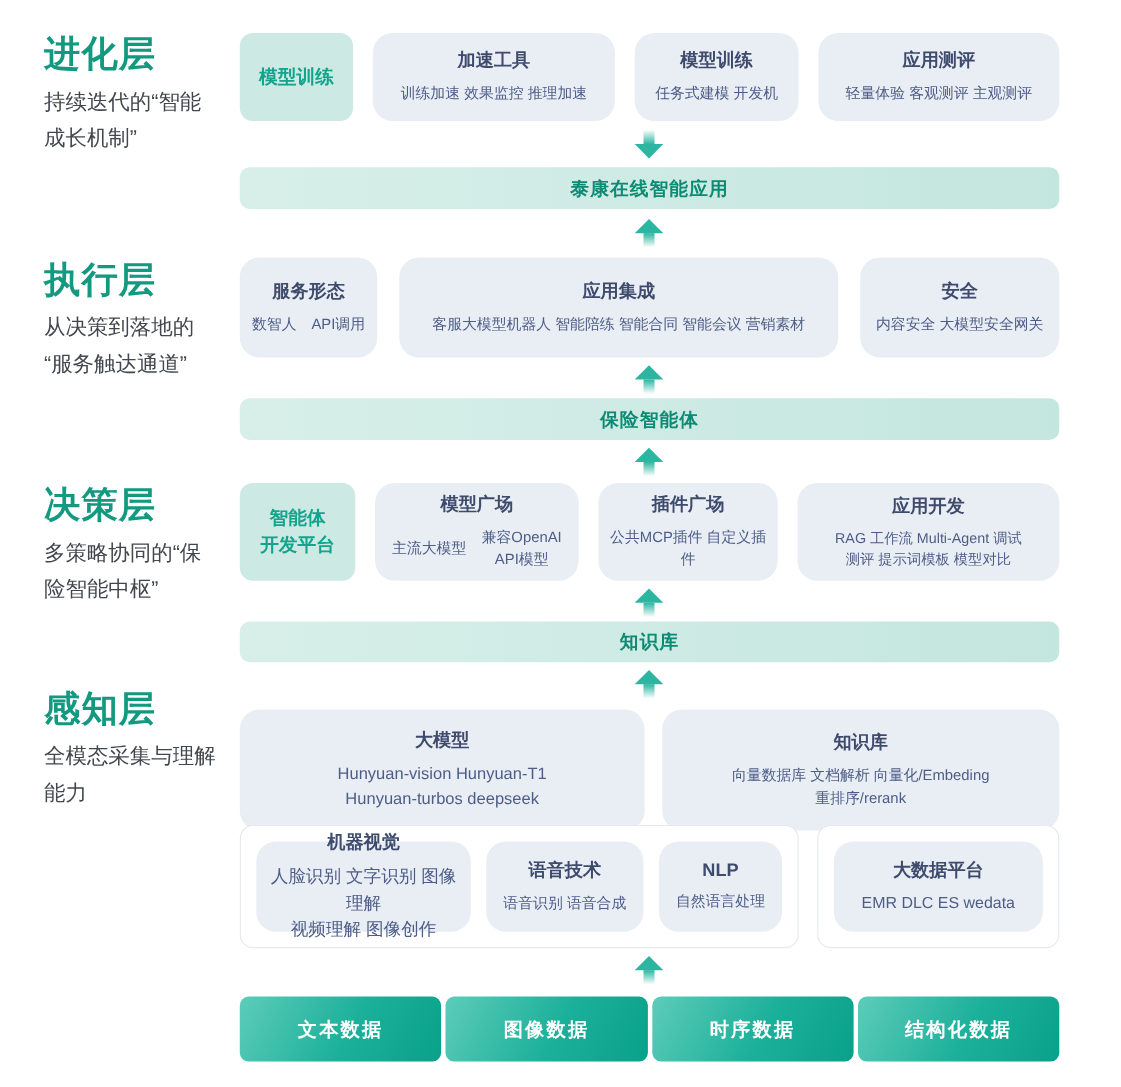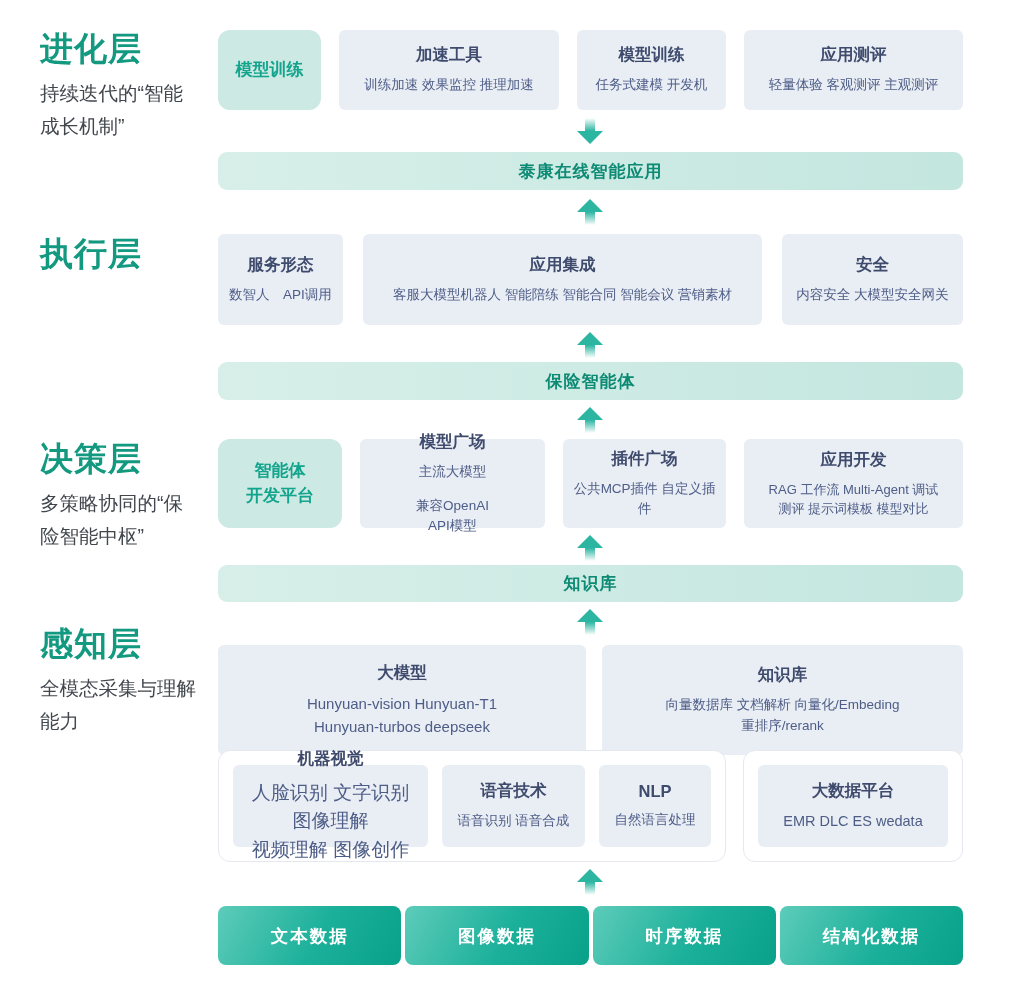--- a/index.html
+++ b/index.html
@@ -7,29 +7,29 @@
     position:relative;width:1019px;height:988px;background:#ffffff;
     font-family:"Liberation Sans","DejaVu Sans",sans-serif;overflow:hidden;
   }
   
   .layer-label{position:absolute;left:40px;width:182px;}
   .layer-title{font-size:33px;font-weight:bold;color:#12997f;letter-spacing:1px;}
   .layer-desc{margin-top:5px;font-size:19.5px;color:#42474e;line-height:1.68;white-space:pre-line;}
   
   .row{position:absolute;left:218px;width:745px;display:flex;}
   .box{
-    background:#e9edf4;border-radius:6px;box-sizing:border-box;
+    background:#e9edf4;border-radius:18px;box-sizing:border-box;
     display:flex;flex-direction:column;align-items:center;justify-content:center;
     gap:9px;padding:8px 10px;
   }
   .box .t{font-weight:bold;font-size:16.5px;color:#3e4b6d;}
   .box .s{font-size:13.5px;color:#4d5d87;white-space:pre-line;text-align:center;line-height:1.5;}
   .box.teal{background:#cde9e4;border-radius:12px;}
   .box.teal .t{color:#12a48c;font-size:17px;white-space:pre-line;text-align:center;line-height:1.45;}
-  .sub-cols{display:flex;align-items:center;gap:14px;flex-direction:column;}
+  .sub-cols{display:flex;align-items:center;gap:14px;}
   
   .banner{
     position:absolute;left:218px;width:745px;border-radius:9px;
     background:linear-gradient(90deg,#d8efe9,#c3e6df);
     display:flex;align-items:center;justify-content:center;
     color:#0d8a74;font-weight:bold;font-size:17px;letter-spacing:1px;box-sizing:border-box;
   }
   
   .arr{position:absolute;left:577px;width:26px;display:flex;flex-direction:column;align-items:center;}
   .arr .head-up{width:0;height:0;border-left:13px solid transparent;border-right:13px solid transparent;border-bottom:13px solid #2cb6a2;}
@@ -54,20 +54,22 @@
 
 <div id="canvas">
 
   <div class="layer-label" style="top:27px">
     <div class="layer-title">进化层</div>
     <div class="layer-desc">持续迭代的“智能
 成长机制”</div>
   </div>
   <div class="layer-label" style="top:232px">
     <div class="layer-title">执行层</div>
+    <div class="layer-desc">从决策到落地的
+“服务触达通道”</div>
   </div>
   <div class="layer-label" style="top:437px">
     <div class="layer-title">决策层</div>
     <div class="layer-desc">多策略协同的“保
 险智能中枢”</div>
   </div>
   <div class="layer-label" style="top:622px">
     <div class="layer-title">感知层</div>
     <div class="layer-desc">全模态采集与理解
 能力</div>
@@ -124,21 +126,21 @@
   </div>
 
   <div class="banner" style="top:362px;height:38px">保险智能体</div>
 
   <div class="arr" style="top:407px">
     <div class="head-up"></div>
       <div class="stem-fade-down"></div>
   </div>
 
   <div class="row" style="top:439px;height:89px;gap:18px">
-    <div class="box teal" style="width:124px;flex:none">
+    <div class="box teal" style="width:105px;flex:none">
       <div class="t">智能体
 开发平台</div>
     </div>
     <div class="box" style="width:185px;flex:none">
       <div class="t">模型广场</div>
       <div class="sub-cols">
         <div class="s">主流大模型</div>
         <div class="s">兼容OpenAI
 API模型</div>
       </div>
@@ -176,21 +178,21 @@
       <div class="t">知识库</div>
       <div class="s">向量数据库 文档解析 向量化/Embeding
 重排序/rerank</div>
     </div>
   </div>
 
   <div class="row" style="top:750px;height:112px;gap:17px">
     <div class="group" style="width:508px;flex:none">
       <div class="box" style="width:195px;flex:none">
         <div class="t">机器视觉</div>
-        <div class="s" style="font-size:19px">人脸识别 文字识别 图像理解
+        <div class="s" style="font-size:16px">人脸识别 文字识别 图像理解
 视频理解 图像创作</div>
       </div>
       <div class="box" style="width:143px;flex:none">
         <div class="t">语音技术</div>
         <div class="s">语音识别 语音合成</div>
       </div>
       <div class="box" style="flex:1">
         <div class="t">NLP</div>
         <div class="s">自然语言处理</div>
       </div>

